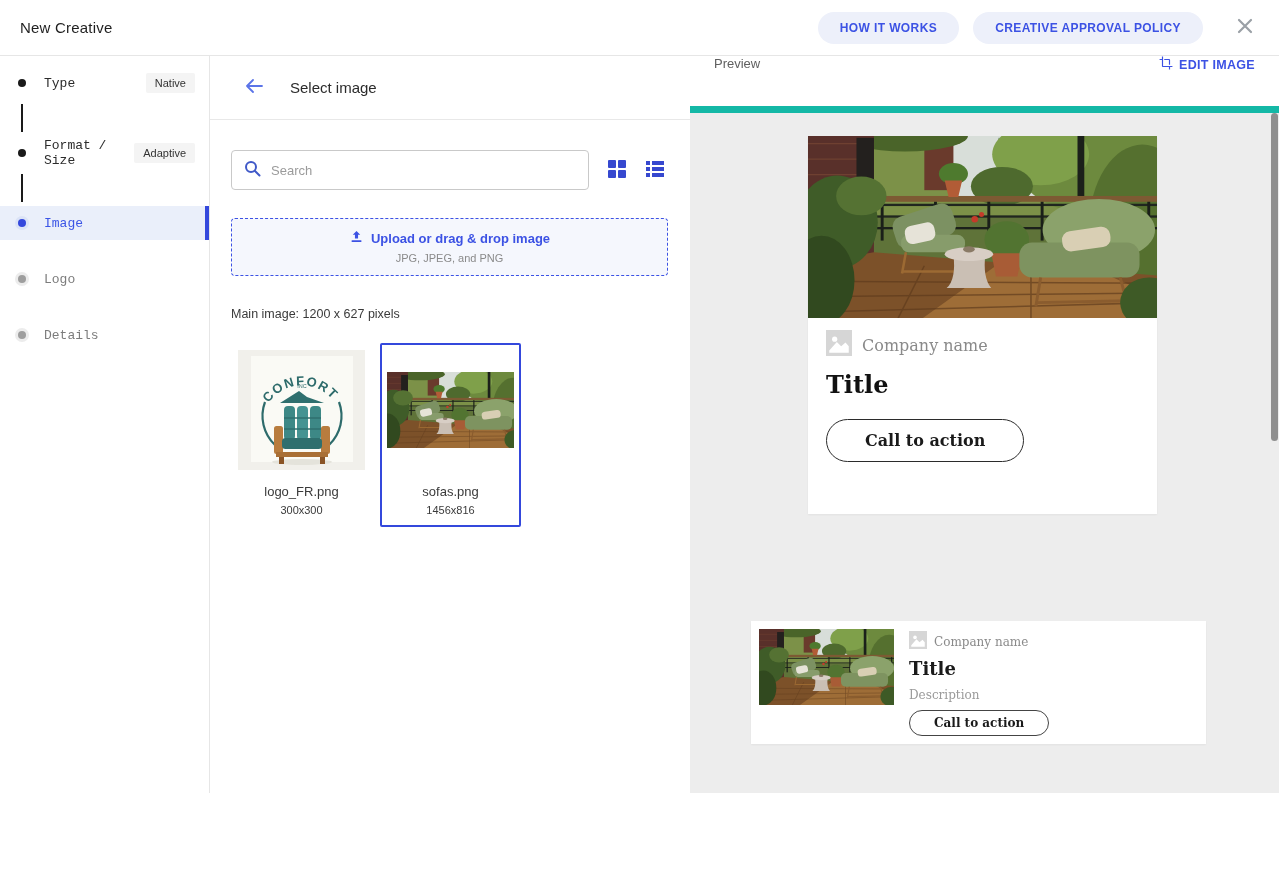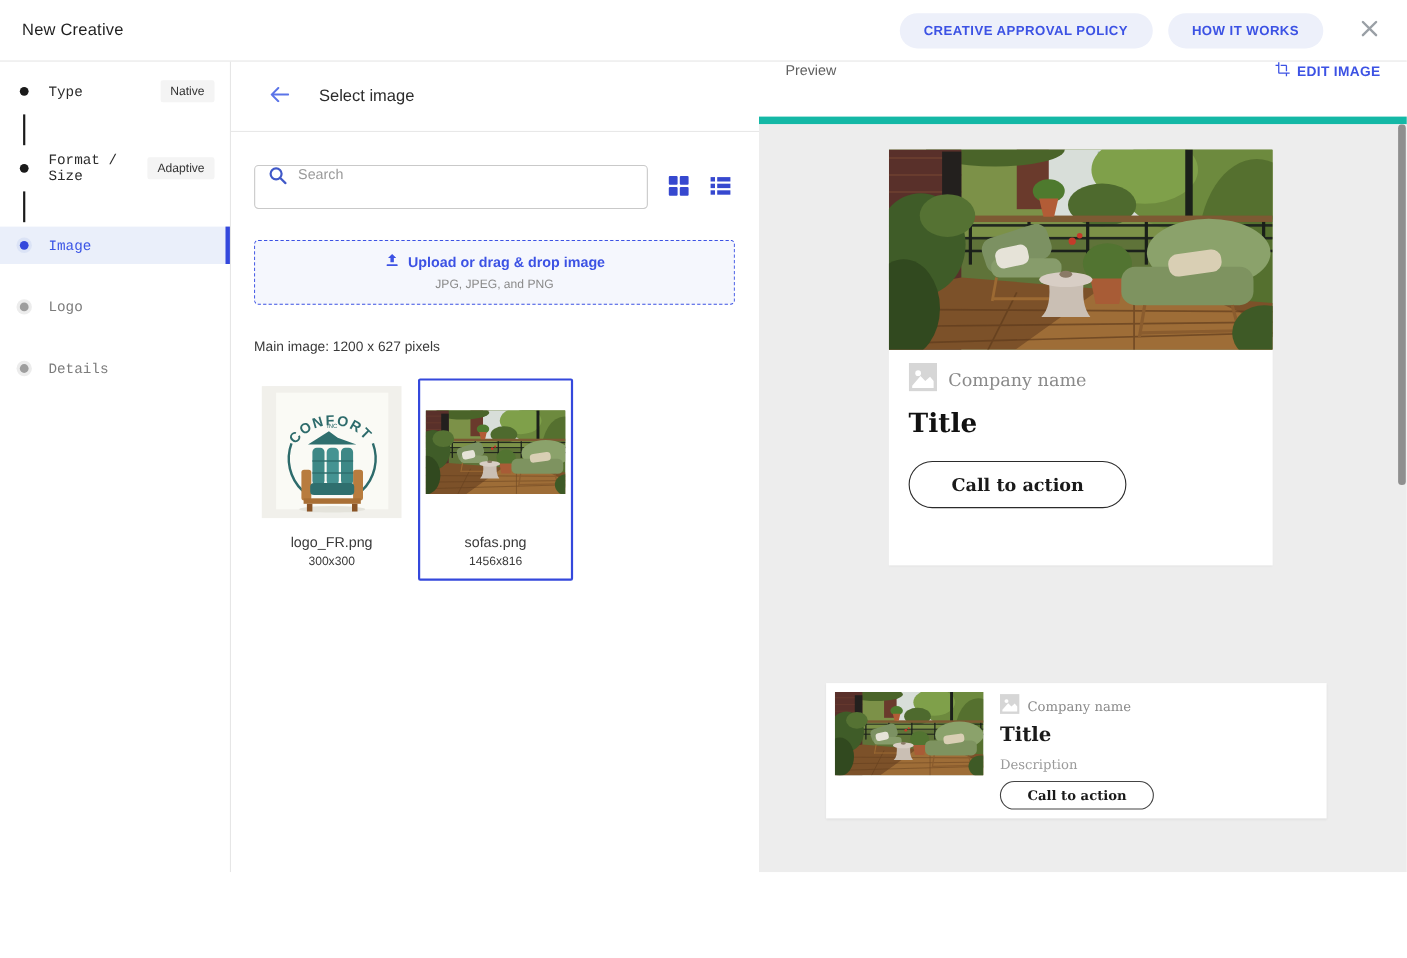--- a/index.html
+++ b/index.html
@@ -35,21 +35,21 @@
   .step-gap { height:22px; }
 
   
   .main-col { width:480px; flex:none; display:flex; flex-direction:column; }
   .sub-header { height:64px; display:flex; align-items:center; padding:0 0 0 32px; border-bottom:1px solid #e8e8e8; }
   .back-btn { background:none; border:none; cursor:pointer; width:24px; height:24px; display:flex; align-items:center; justify-content:center; }
   .sub-title { font-size:15px; color:#2b2b2b; margin-left:24px; }
   .main-content { padding:30px 23px 0 21px; }
 
   .search-row { display:flex; align-items:center; }
-  .search-box { display:flex; align-items:flex-start; width:362px; height:40px; border:1px solid #c9c9c9; border-radius:4px; padding:0 12px; background:#fff; }
+  .search-box { display:flex; align-items:center; width:362px; height:40px; border:1px solid #c9c9c9; border-radius:4px; padding:0 12px; background:#fff; }
   .search-box input { border:none; outline:none; font-family:inherit; font-size:13px; color:#333; width:100%; margin-left:10px; }
   .search-box input::placeholder { color:#9b9b9b; }
   .view-toggles { display:flex; align-items:center; gap:14px; margin-left:16px; }
   .icon-btn { background:none; border:none; cursor:pointer; width:24px; height:24px; display:flex; align-items:center; justify-content:center; }
 
   .upload-zone { margin-top:28px; width:437px; border:1px dashed #3C52E4; border-radius:4px; background:#F5F7FD;
                  padding:10px 0 11px; text-align:center; cursor:pointer; }
   .upload-title { font-size:13px; color:#3C52E4; font-weight:600; display:inline-flex; align-items:center; gap:7px; }
   .upload-sub { font-size:11px; color:#8a8a8a; margin-top:4px; }
 
@@ -215,22 +215,22 @@
       <path d="M3 19 L10 11 L14 15 L18 11.5 L21 15 V21 H3 Z" fill="#fff"></path>
     </symbol>
   </defs>
 </svg>
 
 <div class="app">
 
   <header class="top-header">
     <div class="top-title">New Creative</div>
     <div class="top-actions">
+      <button class="pill-btn">HOW IT WORKS</button>
       <button class="pill-btn">CREATIVE APPROVAL POLICY</button>
-      <button class="pill-btn">HOW IT WORKS</button>
       <button class="close-btn">
         <span>
           <svg width="16" height="16" viewBox="0 0 16 16">
               <path d="M2 2 L14 14 M14 2 L2 14" stroke="#9aa0a6" stroke-width="2.2" stroke-linecap="round"></path>
             </svg>
         </span>
       </button>
     </div>
   </header>
 

